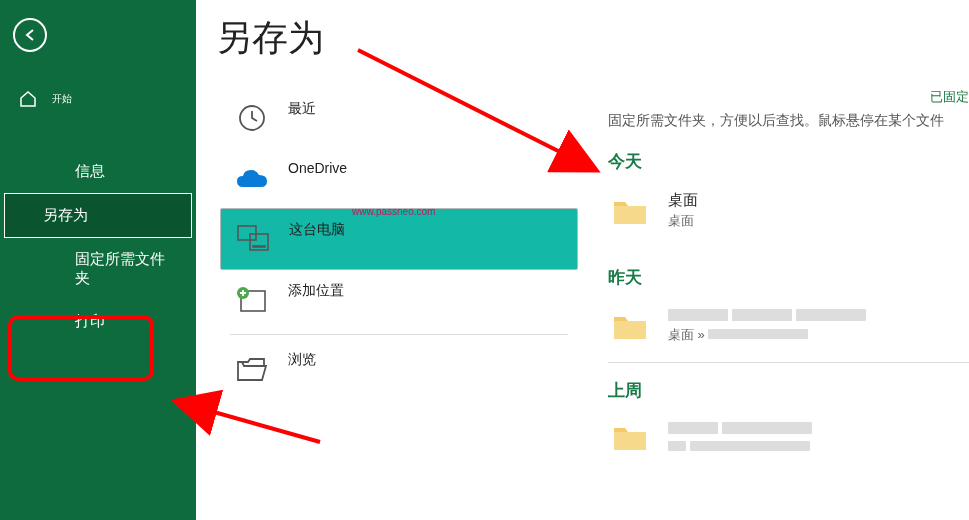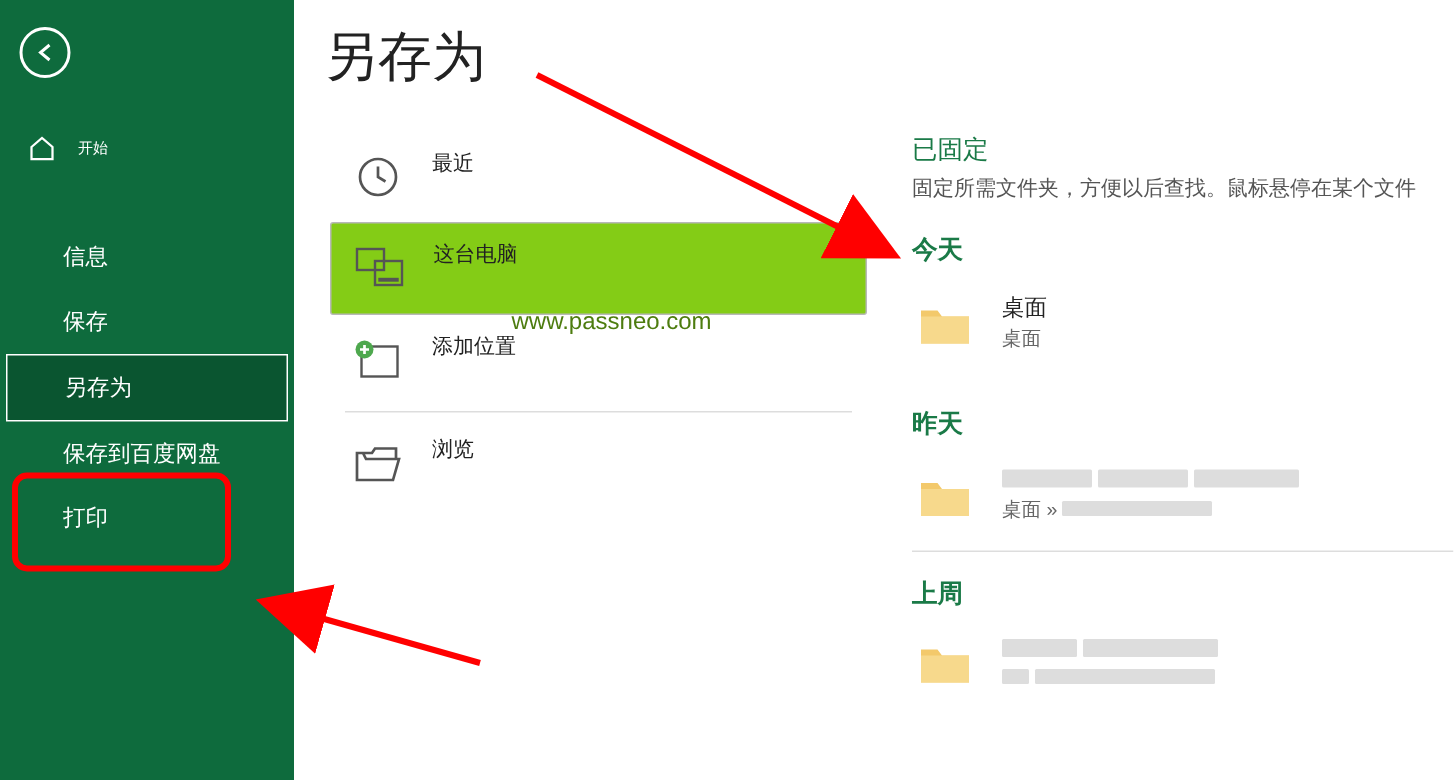--- a/index.html
+++ b/index.html
@@ -44,20 +44,21 @@
       font-size: 10px;
       cursor: pointer;
       color: #fff;
     }
     .sidebar-item .icon-slot { width: 20px; height: 20px; display: flex; align-items: center; justify-content: center; }
     .sidebar-item-sub {
       padding: 12px 18px 12px 42px;
       font-size: 15px;
       cursor: pointer;
       color: #fff;
+      margin-left: 33px;
     }
     .sidebar-item-selected {
       background: #0a5530;
       border: 1px solid #fff;
       margin: 0 4px;
       padding-left: 38px;
     }
     
     
     .red-highlight {
@@ -96,34 +97,35 @@
     .loc-item {
       display: flex;
       gap: 18px;
       padding: 12px 14px;
       font-size: 14px;
       color: #222;
       cursor: pointer;
       border-radius: 2px;
     }
     .loc-item .loc-icon { width: 36px; height: 36px; display: flex; align-items: center; justify-content: center; }
-    .loc-item.selected { background: #84cc16; border: 1px solid #b8b8b8; }
+    .loc-item.selected { background: #14b8a6; border: 1px solid #b8b8b8; }
     .loc-divider { height: 1px; background: #ddd; margin: 4px 10px; }
     
     
     .recent-col {
       flex: 1;
       margin-top: 66px;
       padding-left: 18px;
       overflow: hidden;
     }
     .section-label {
       color: #1a7a47;
-      font-size: 17px;
+      font-size: 13px;
       margin-bottom: 6px;
+      text-align: right;
     }
     .section-sub {
       color: #555;
       font-size: 14px;
       margin-bottom: 20px;
       white-space: nowrap;
     }
     .day-label {
       color: #1a7a47;
       font-size: 17px;
@@ -146,23 +148,23 @@
       height: 12px;
       border-radius: 1px;
     }
     .section-gap { height: 28px; }
     .divider-h { height: 1px; background: #ddd; margin: 10px 0 16px 0; }
     
     
     .watermark {
       position: absolute;
       top: 206px;
-      left: 341px;
-      font-size: 16px;
-      color: #4d7c0f;
+      left: 352px;
+      font-size: 10px;
+      color: #be185d;
       z-index: 5;
     }
     
     
     .arrows {
       position: absolute;
       top: 0; left: 0;
       width: 969px;
       height: 520px;
       pointer-events: none;
@@ -187,42 +189,49 @@
         </svg>
     </span>
     <span>开始</span>
   </div>
 
 
 
   <div style="height:28px"></div>
 
   <div class="sidebar-item-sub">信息</div>
-  <div class="sidebar-item-sub">保存</div>
   <div class="sidebar-item-sub sidebar-item-selected">另存为</div>
-  <div class="sidebar-item-sub">保存到百度网盘</div>
+  <div class="sidebar-item-sub">固定所需文件夹</div>
   <div class="sidebar-item-sub">打印</div>
 </div>
 
 <div class="red-highlight"></div>
 
 <div class="main">
   <div class="main-title">另存为</div>
 
   <div class="location-col">
     <div class="loc-item">
       <span class="loc-icon">
         <svg width="30" height="30" viewBox="0 0 30 30" fill="none" stroke="#555" stroke-width="1.8">
             <circle cx="15" cy="15" r="12"></circle>
             <path d="M15 8 L15 15 L20 18"></path>
           </svg>
       </span>
       <span>最近</span>
     </div>
 
+    <div class="loc-item">
+      <span class="loc-icon">
+        <svg width="34" height="22" viewBox="0 0 34 22">
+            <path d="M8 20 Q2 20 2 14 Q2 9 8 9 Q9 3 16 3 Q22 3 24 8 Q32 8 32 14 Q32 20 26 20 Z" fill="#0a7bd6"></path>
+          </svg>
+      </span>
+      <span>OneDrive</span>
+    </div>
 
     <div class="loc-item selected">
       <span class="loc-icon">
         <svg width="34" height="30" viewBox="0 0 34 30" fill="none" stroke="#555" stroke-width="1.6">
             <rect x="2" y="2" width="18" height="14"></rect>
             <rect x="14" y="10" width="18" height="16"></rect>
             <rect x="17" y="22" width="12" height="1" fill="#555"></rect>
           </svg>
       </span>
       <span>这台电脑</span>

